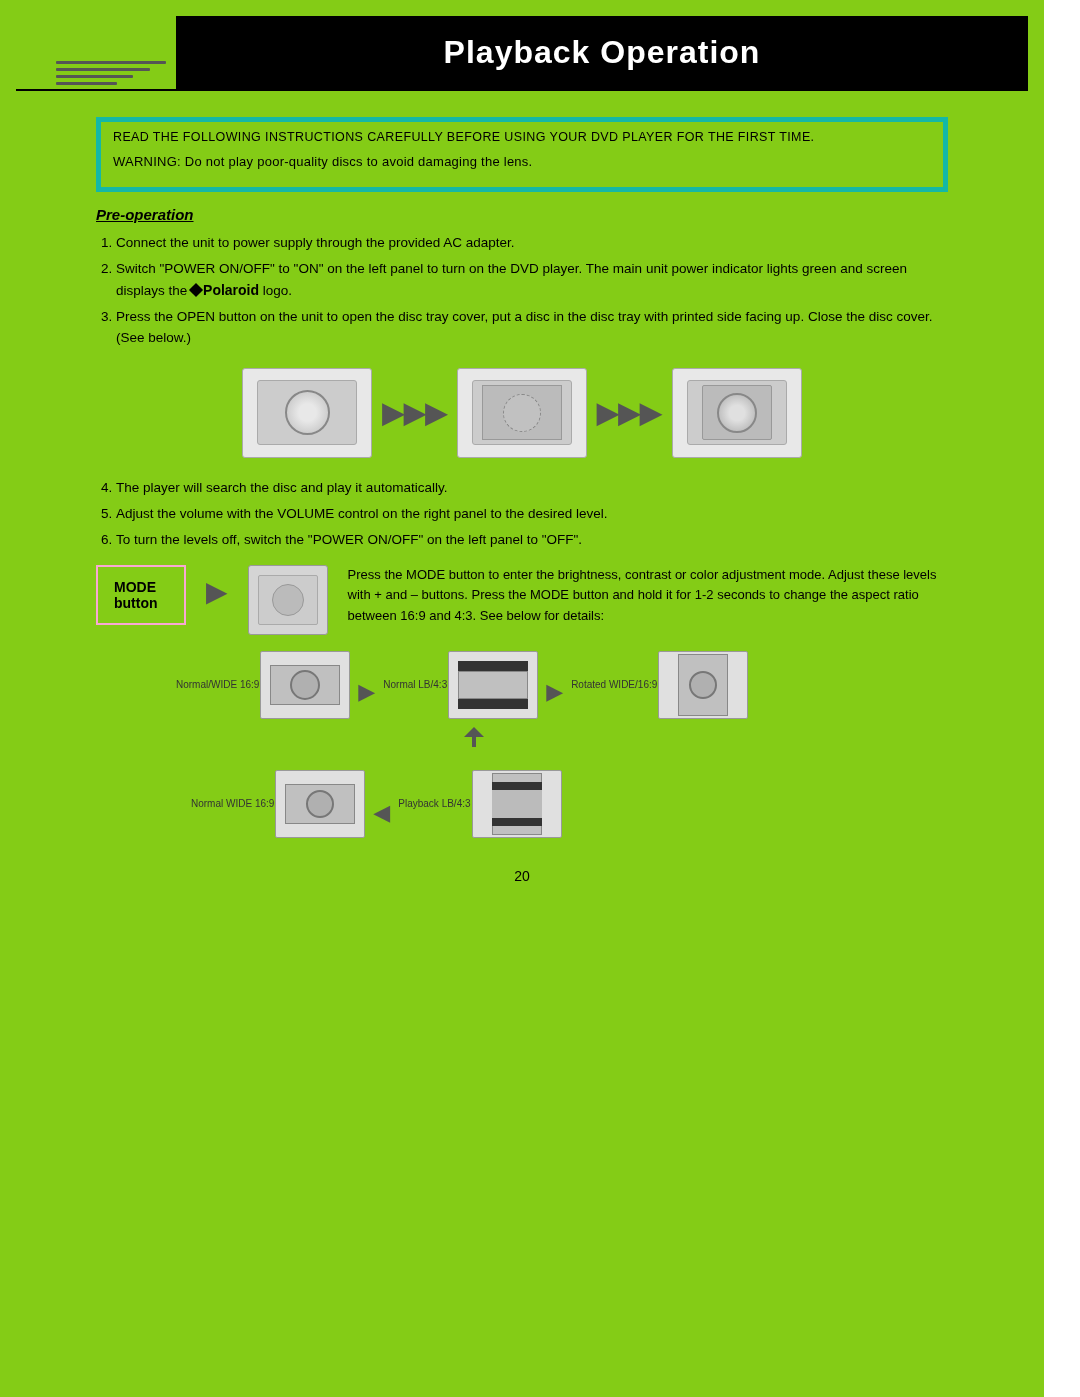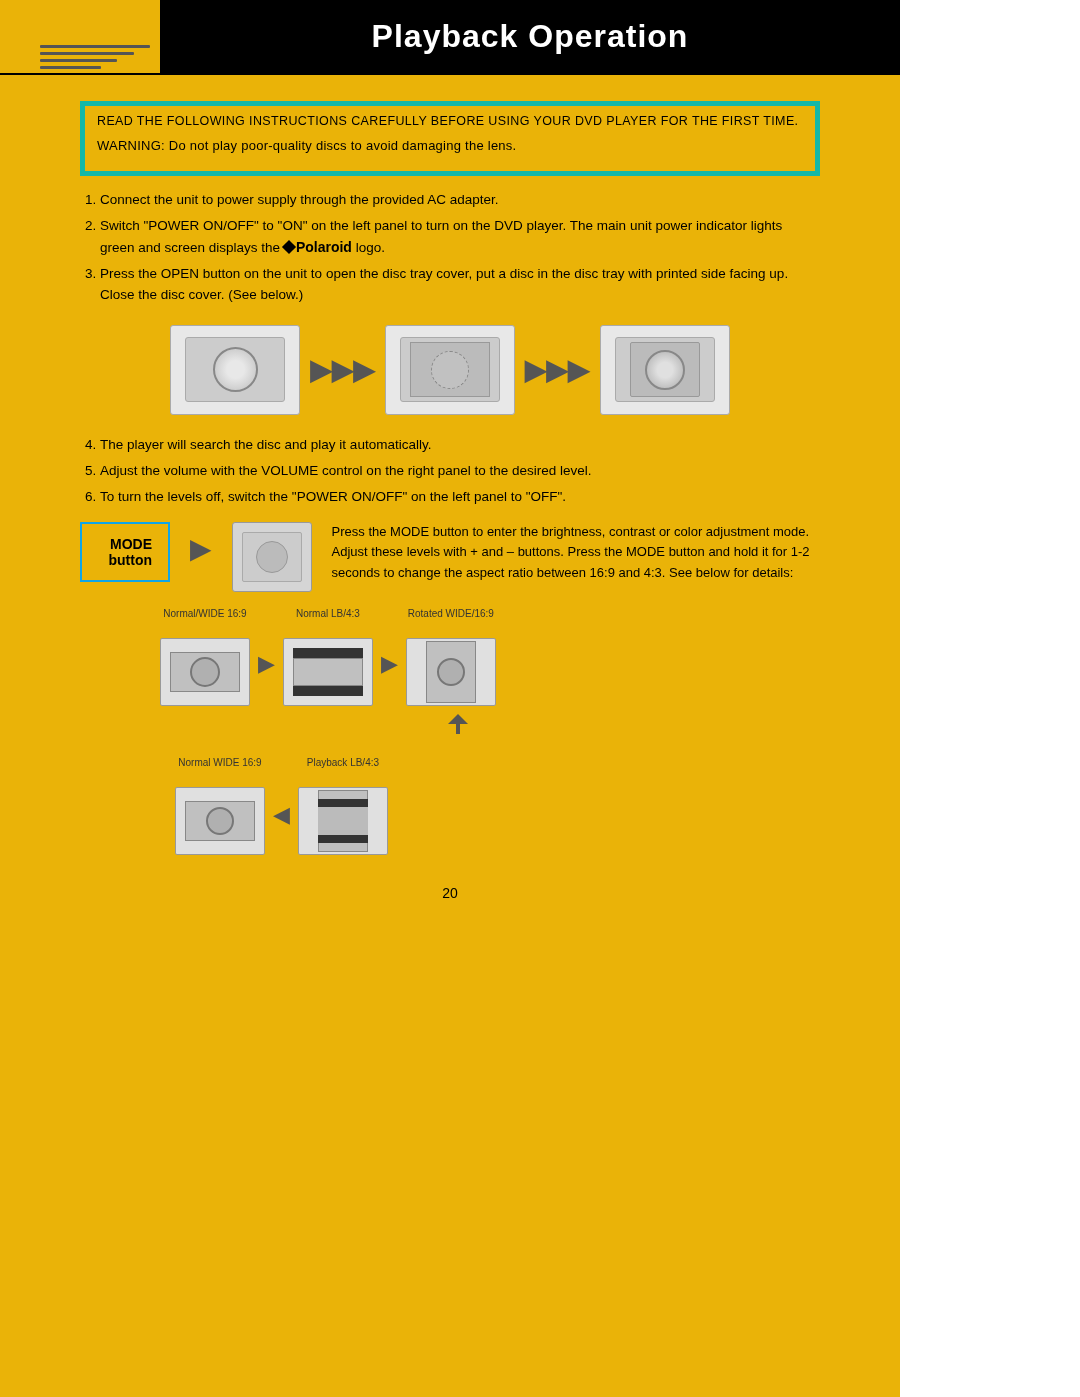--- a/index.html
+++ b/index.html
@@ -5,24 +5,24 @@
     * { margin: 0; padding: 0; box-sizing: border-box; }
     body {
       width: 1080px;
       min-height: 1397px;
       background: #ffffff;
       font-family: Arial, Helvetica, sans-serif;
       font-size: 14px;
       color: #000;
     }
     .page-wrapper {
-      width: 900px;
+      width: 1044px;
       min-height: 1397px;
-      background: #eab308;
-      padding: 0;
+      background: #84cc16;
+      padding: 16px;
       position: relative;
     }
 
     
     .header-section {
       display: flex;
       align-items: stretch;
       border-bottom: 2px solid #000;
       margin-bottom: 16px;
     }
@@ -148,23 +148,23 @@
       margin-bottom: 16px;
     }
 
     .basic-op-row {
       display: flex;
       align-items: flex-start;
       gap: 20px;
       margin-bottom: 16px;
     }
     .mode-button-box {
-      border: 2px solid #0ea5e9;
+      border: 2px solid #f9a8d4;
       padding: 12px 16px;
-      text-align: right;
+      text-align: left;
       font-weight: bold;
       font-size: 14px;
       min-width: 90px;
       flex-shrink: 0;
     }
     .arrow-right-basic {
       font-size: 28px;
       color: #555;
       margin-top: 10px;
       flex-shrink: 0;
@@ -212,23 +212,23 @@
       margin-top: 10px;
     }
     .aspect-row {
       display: flex;
       align-items: center;
       gap: 8px;
       margin-bottom: 8px;
     }
     .aspect-box-wrapper {
       display: flex;
-      flex-direction: column;
-      align-items: center;
-      gap: 19px;
+      flex-direction: row;
+      align-items: center;
+      gap: 1px;
     }
     .aspect-label {
       font-size: 10px;
       color: #333;
       text-align: center;
       white-space: nowrap;
     }
     .aspect-box {
       width: 90px;
       height: 68px;
@@ -350,20 +350,21 @@
     </div>
   </div>
 
   <div class="main-content">
 
     <div class="warning-box">
       <div style="font-size:12.5px; letter-spacing:0.03em; margin-bottom:10px;">READ THE FOLLOWING INSTRUCTIONS CAREFULLY BEFORE USING YOUR DVD PLAYER FOR THE FIRST TIME.</div>
       <div class="warning-bold">WARNING: Do not play poor-quality discs to avoid damaging the lens.</div>
     </div>
 
+    <div class="section-title-pre">Pre-operation</div>
 
     <ol class="numbered-list">
       <li>
         <span>Connect the unit to power supply through the provided AC adapter.</span>
       </li>
       <li>
         <span>Switch "POWER ON/OFF" to "ON" on the left panel to turn on the DVD player. The main unit power indicator lights green and screen displays the
           <span class="polaroid-logo">
             <span class="polaroid-diamond"></span>
             <strong>Polaroid</strong>

